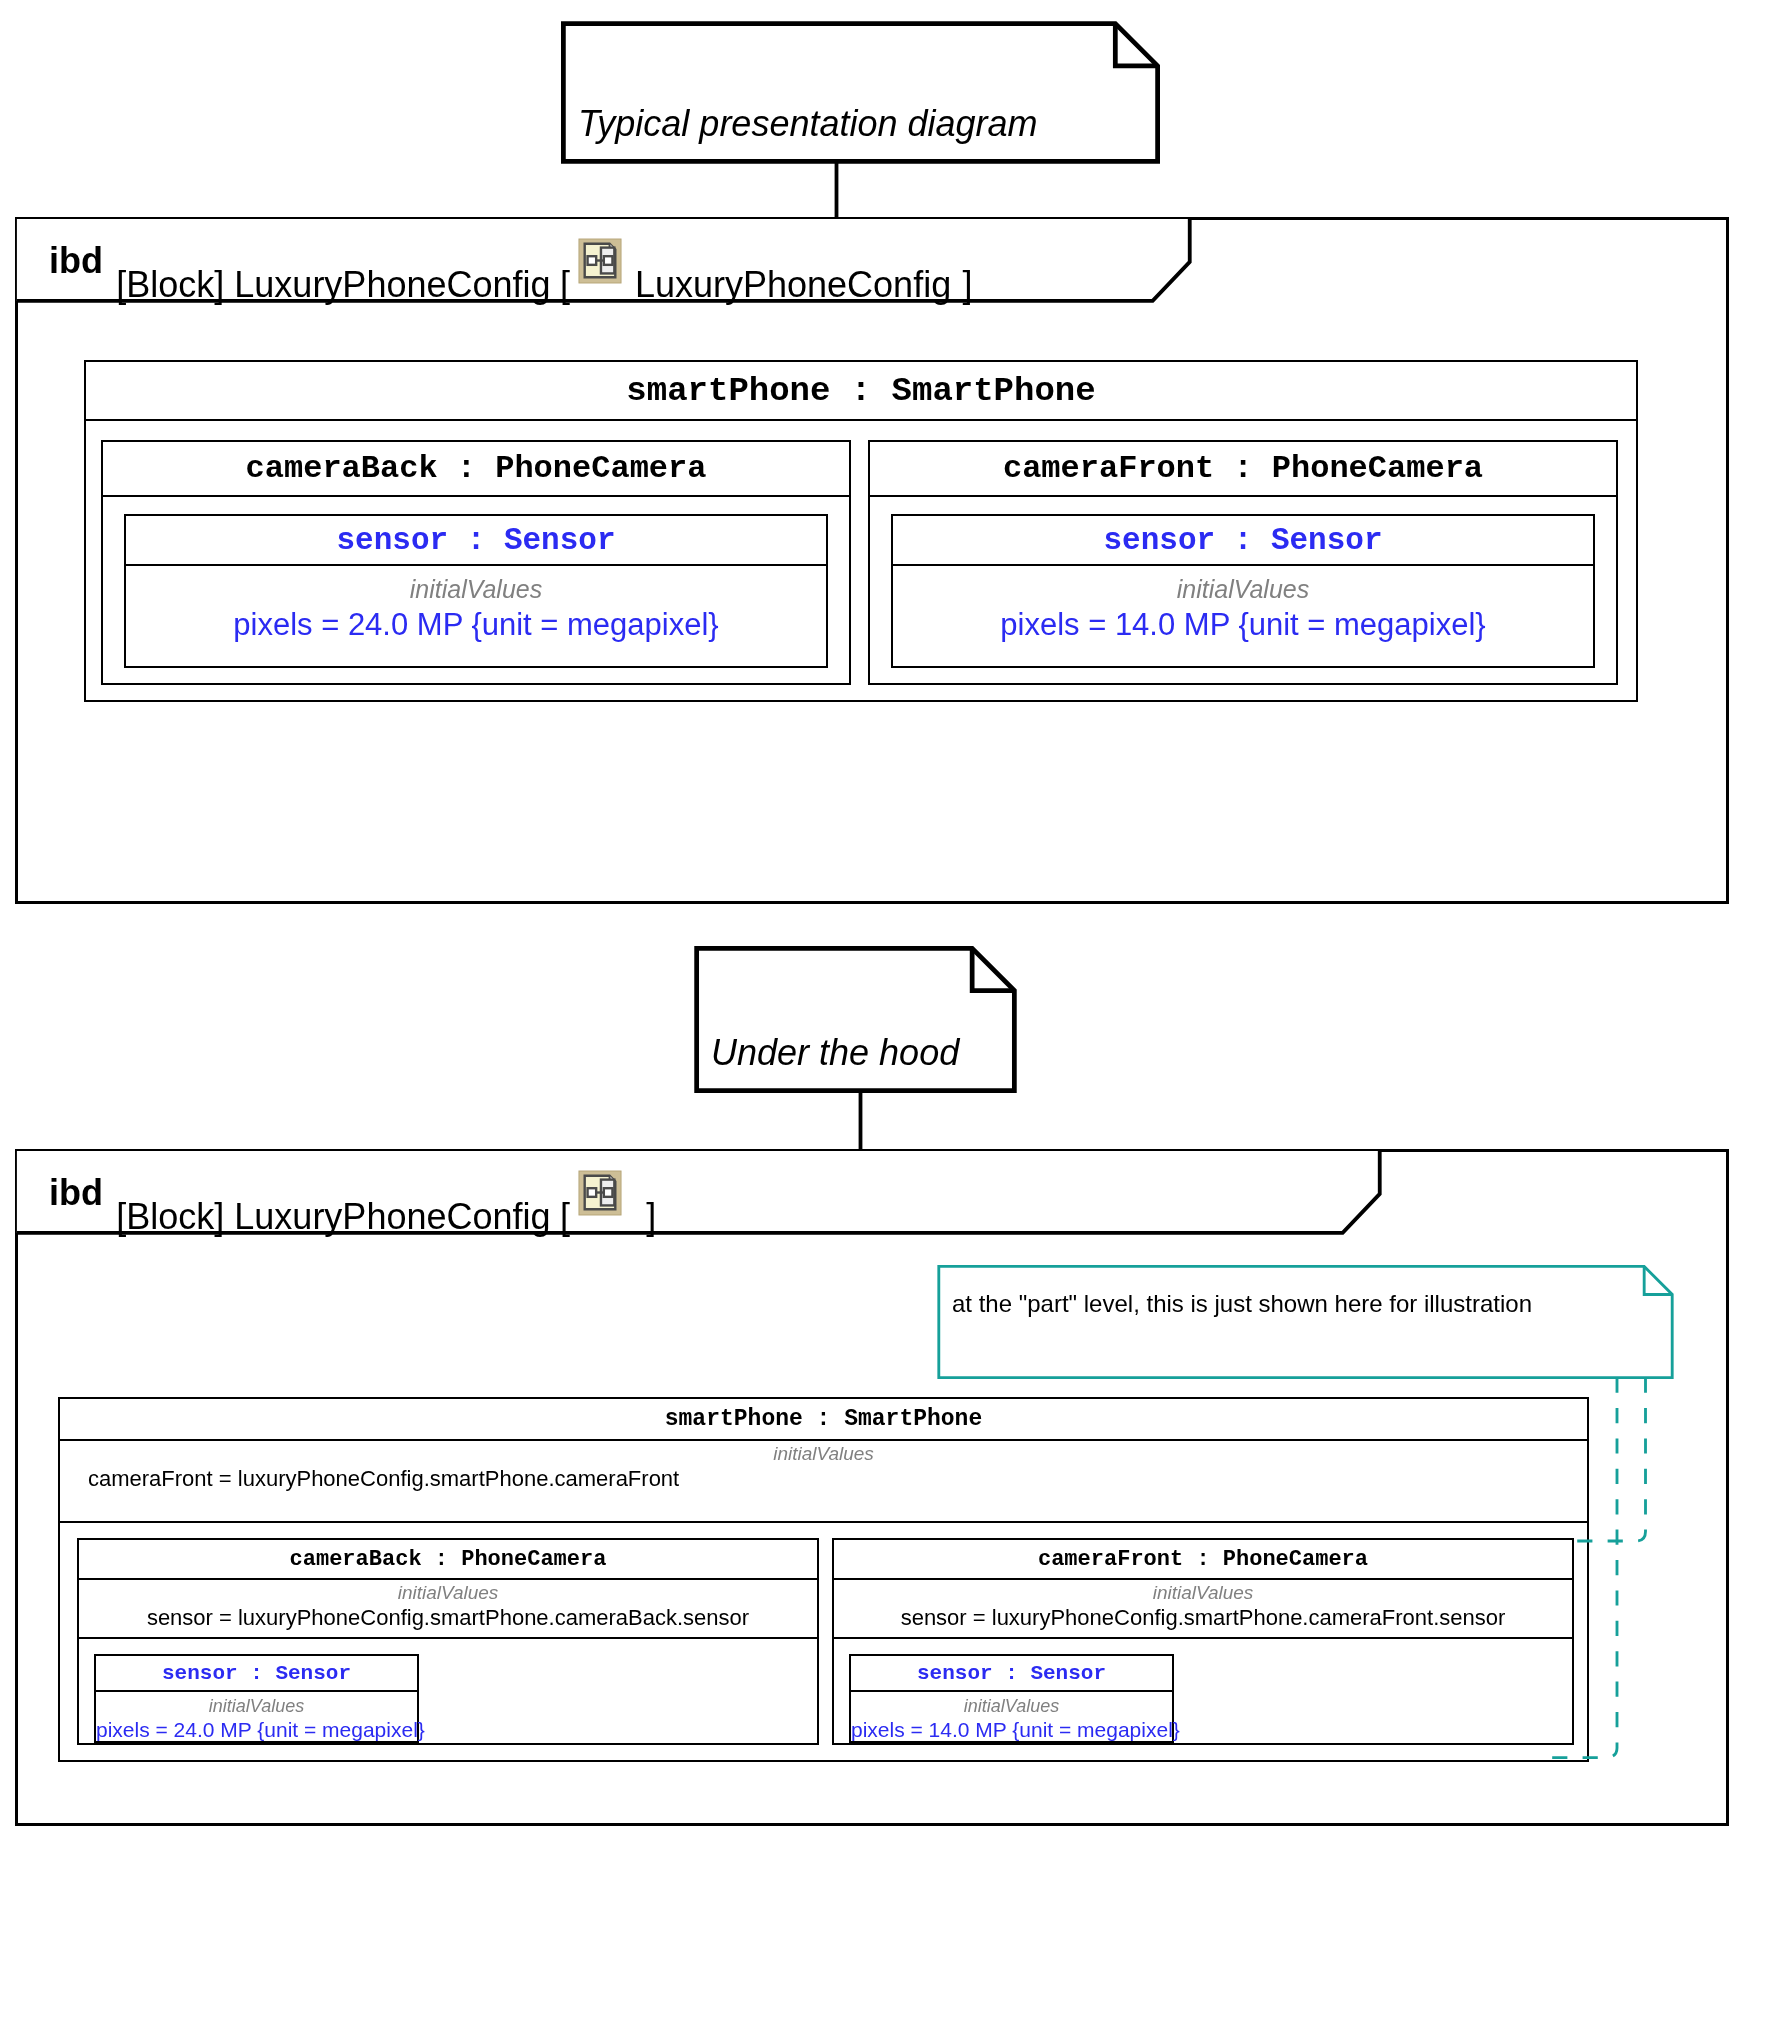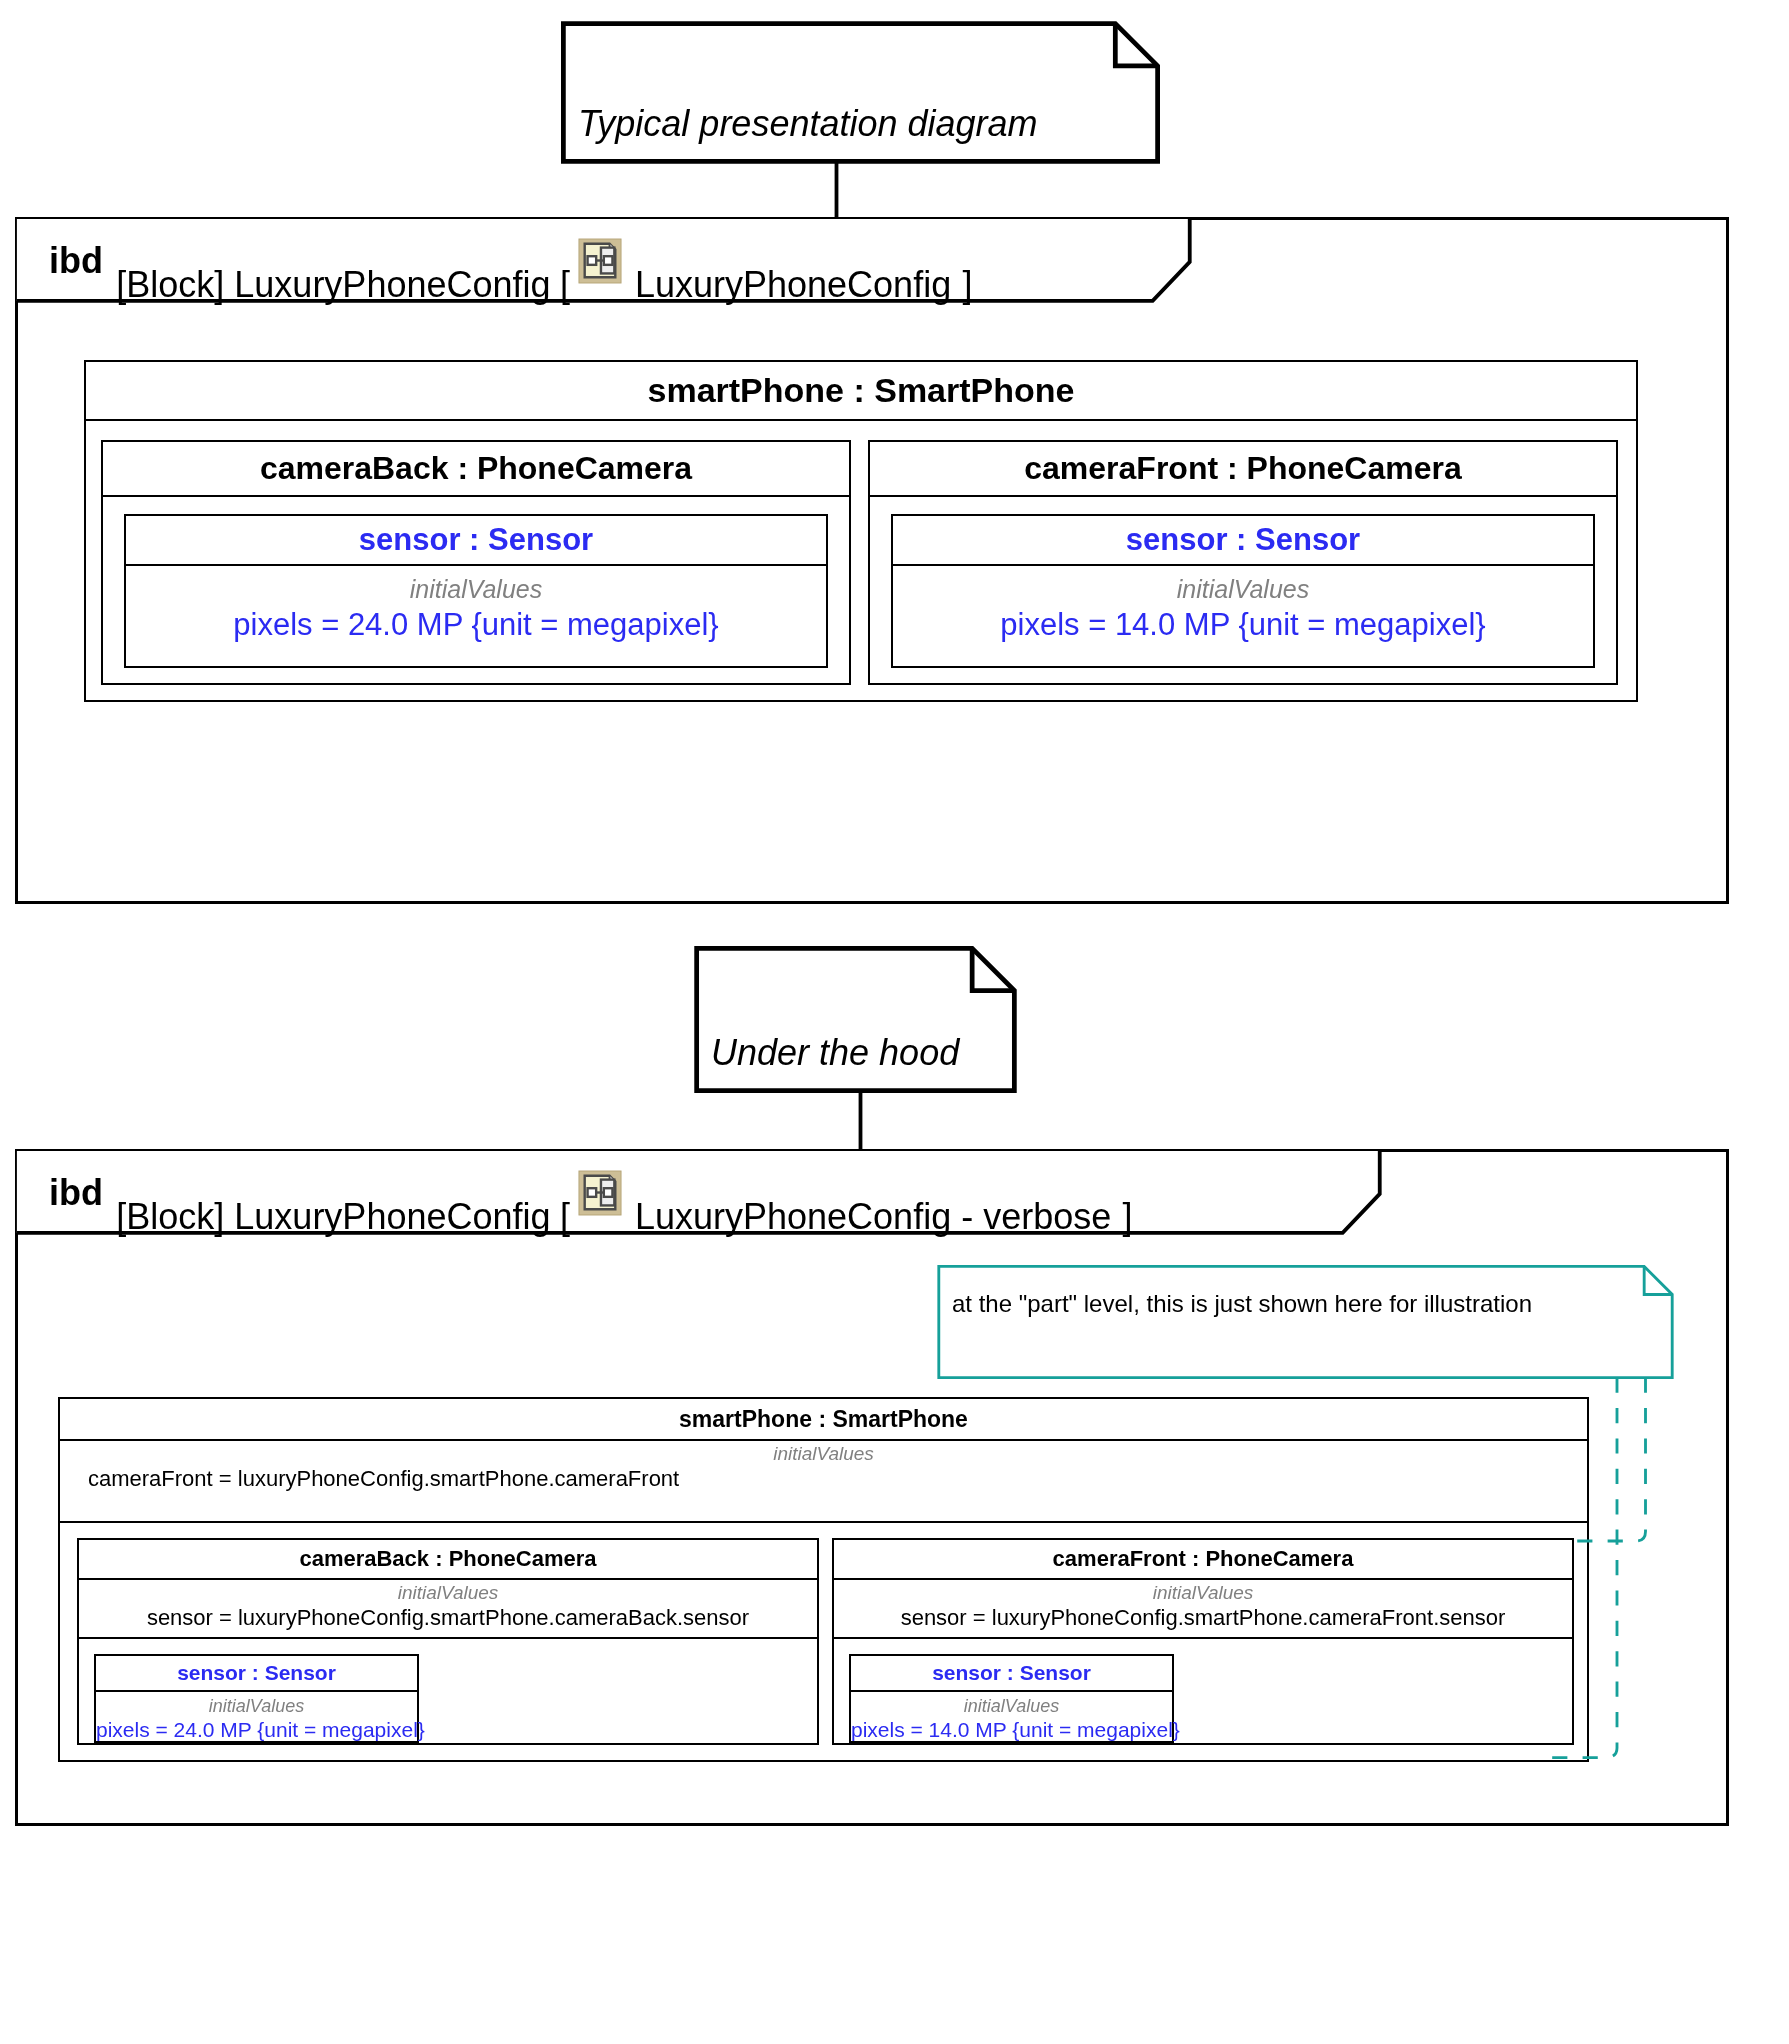--- a/index.html
+++ b/index.html
@@ -27,21 +27,21 @@
   .frameHdr .kw{font-weight:bold;}
   .frameHdr .tx{font-weight:normal;margin-top:48px;}
 
   
   .ibdIcon{display:inline-block;position:relative;vertical-align:middle;}
 
   
   .box{position:absolute;box-sizing:border-box;border:2.9px solid #000;background:#fff;}
   .boxHdr{position:absolute;left:0;top:0;width:100%;box-sizing:border-box;
      border-bottom:2.9px solid #000;display:flex;align-items:center;justify-content:center;}
-  .boxHdr span{font-weight:bold;white-space:nowrap;}
+  .boxHdr span{font-weight:bold;white-space:nowrap;font-family:Liberation Mono, monospace;}
   .compart{position:absolute;left:0;width:100%;box-sizing:border-box;}
   .iv{font-style:italic;color:#808080;text-align:center;white-space:nowrap;}
   .vline{white-space:nowrap;}
   .blue{color:#2b2bf2;}
   .center{text-align:center;}
 
   
   .tealTxt{font-size:24px;line-height:32px;color:#000;}
   .tealTxt i{font-style:italic;}
 
@@ -171,21 +171,20 @@
           <rect x="1" y="1" width="44" height="46" fill="#cdbe96" stroke="#b6a578" stroke-width="1"></rect>
           <path d="M7,6 L33,6 L39,12 L39,41 L7,41 Z" fill="#f5f2d0" stroke="#4a4a4a" stroke-width="2.5"></path>
           <path d="M33,6 L33,12 L39,12" fill="#ffffff" stroke="#4a4a4a" stroke-width="2"></path>
           <rect x="24" y="10" width="14" height="27" fill="#eeeeee" stroke="#4a4a4a" stroke-width="2.5"></rect>
           <rect x="10" y="19" width="9" height="9" fill="#ffffff" stroke="#4a4a4a" stroke-width="2.5"></rect>
           <rect x="27" y="19" width="9" height="9" fill="#ffffff" stroke="#4a4a4a" stroke-width="2.5"></rect>
           <line x1="19" y1="23.5" x2="27" y2="23.5" stroke="#4a4a4a" stroke-width="2.5"></line>
         </svg>
       </span>
       <span style="width:13.3px;"></span>
-      <span class="tx">LuxuryPhoneConfig - verbose</span>
       <span style="width:11.4px;"></span>
       <span class="tx">]</span>
     </div>
 
     <div class="box" style="left:43px;top:248px;width:1531px;height:365px;">
       <div class="boxHdr" style="height:42px;">
         <span style="font-size:23px;">smartPhone : SmartPhone</span>
       </div>
 
       <div class="compart" style="top:42px;height:82px;border-bottom:2.9px solid #000;">

